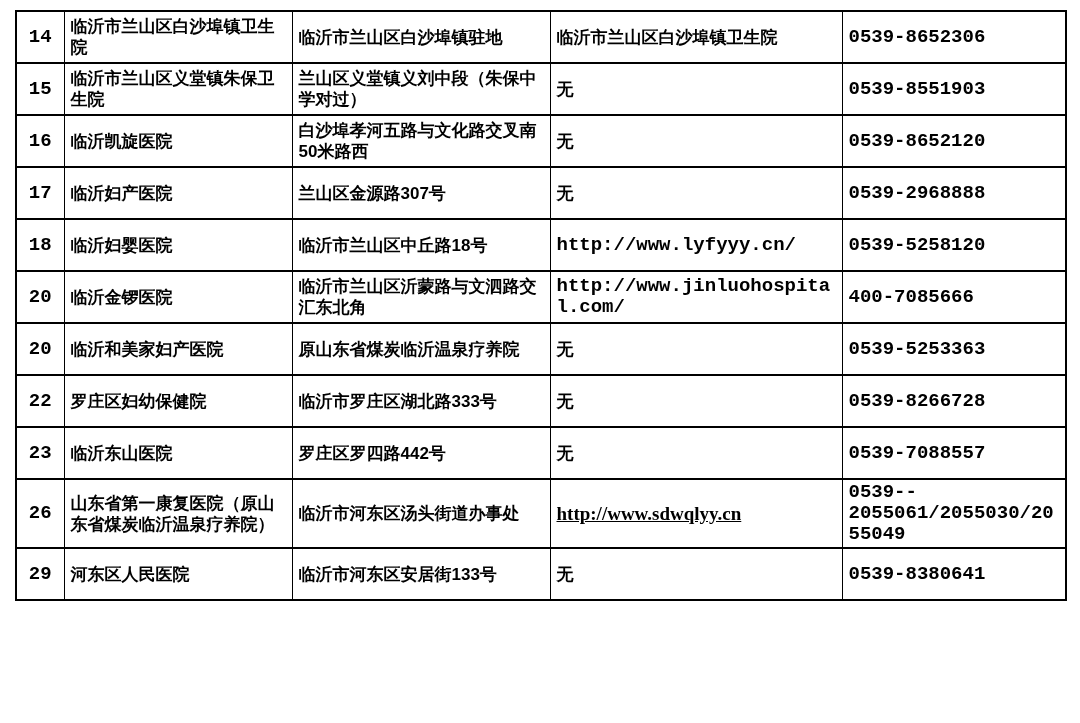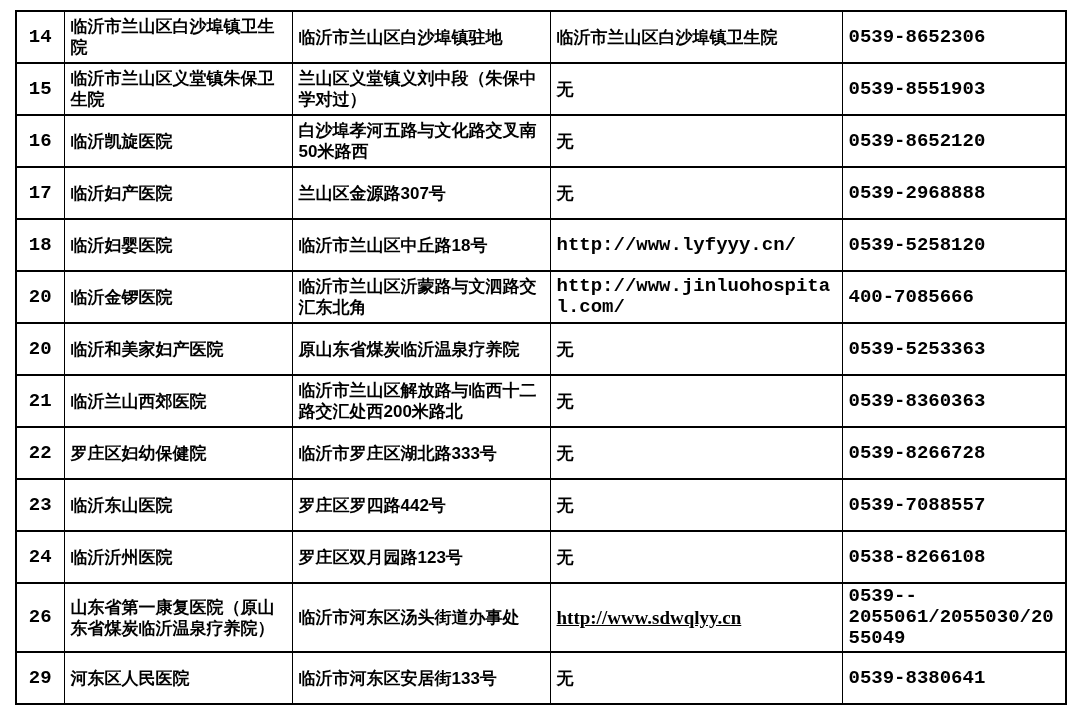--- a/index.html
+++ b/index.html
@@ -110,46 +110,32 @@
     <td class="col-phone">400-7085666</td>
   </tr>
         <tr>
     <td class="col-index">20</td>
     <td class="col-name">临沂和美家妇产医院</td>
     <td class="col-address">原山东省煤炭临沂温泉疗养院</td>
     <td class="col-website">无</td>
     <td class="col-phone">0539-5253363</td>
   </tr>
         <tr>
-    <td class="col-index">21</td>
-    <td class="col-name">临沂兰山西郊医院</td>
-    <td class="col-address">临沂市兰山区解放路与临西十二路交汇处西200米路北</td>
-    <td class="col-website">无</td>
-    <td class="col-phone">0539-8360363</td>
-  </tr>
-        <tr>
     <td class="col-index">22</td>
     <td class="col-name">罗庄区妇幼保健院</td>
     <td class="col-address">临沂市罗庄区湖北路333号</td>
     <td class="col-website">无</td>
     <td class="col-phone">0539-8266728</td>
   </tr>
         <tr>
     <td class="col-index">23</td>
     <td class="col-name">临沂东山医院</td>
     <td class="col-address">罗庄区罗四路442号</td>
     <td class="col-website">无</td>
     <td class="col-phone">0539-7088557</td>
-  </tr>
-        <tr>
-    <td class="col-index">24</td>
-    <td class="col-name">临沂沂州医院</td>
-    <td class="col-address">罗庄区双月园路123号</td>
-    <td class="col-website">无</td>
-    <td class="col-phone">0538-8266108</td>
   </tr>
         <tr>
     <td class="col-index">26</td>
     <td class="col-name">山东省第一康复医院（原山东省煤炭临沂温泉疗养院）</td>
     <td class="col-address">临沂市河东区汤头街道办事处</td>
     <td class="col-website mono underline">http://www.sdwqlyy.cn</td>
     <td class="col-phone">0539--
 2055061/2055030/2055049</td>
   </tr>
         <tr>

